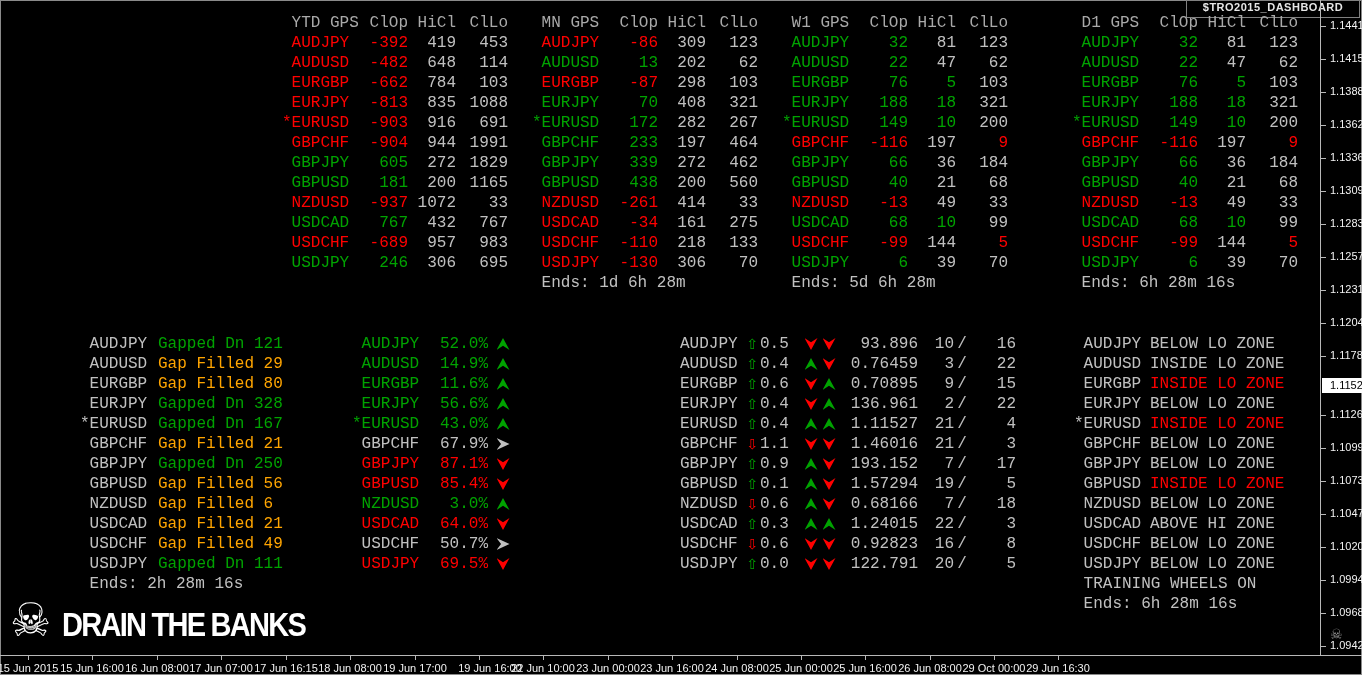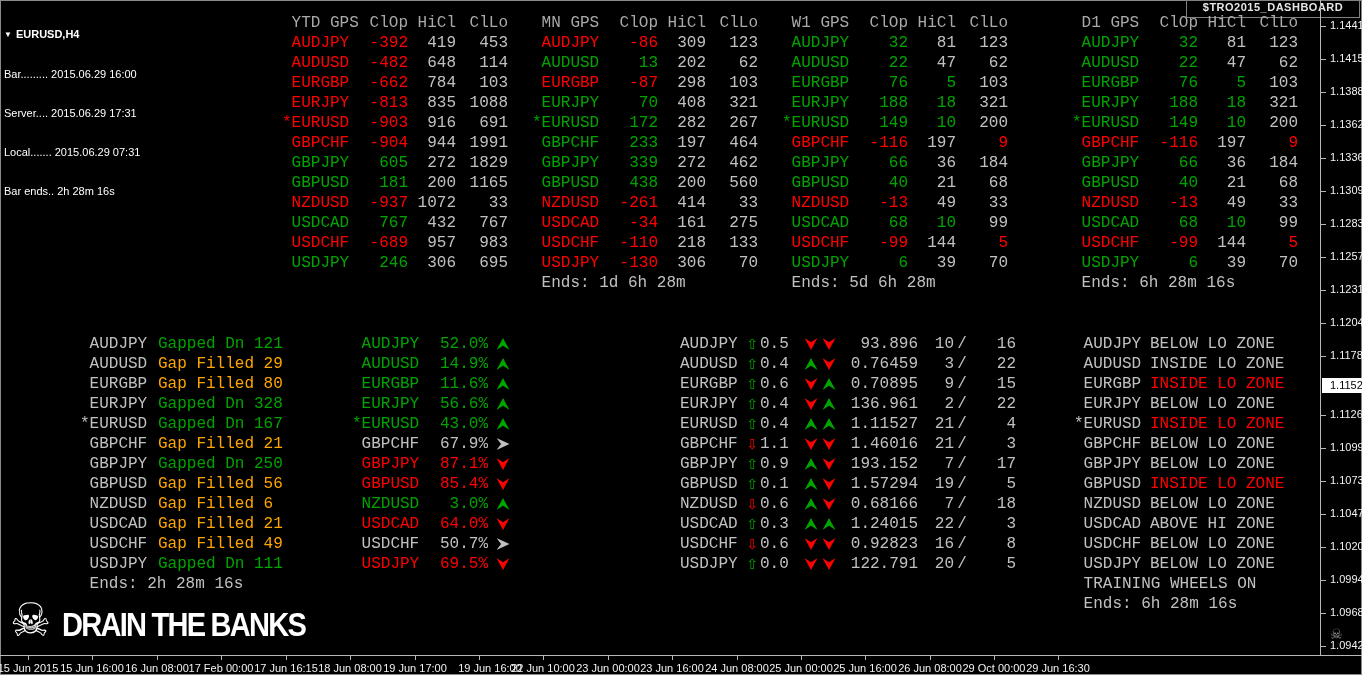--- a/index.html
+++ b/index.html
@@ -54,27 +54,20 @@
         font:11px "Liberation Sans",sans-serif;line-height:15px;padding-left:8px;box-sizing:border-box}
   #taxis{position:absolute;left:0;top:655px;width:1362px;height:20px;border-top:1px solid #b8b8b8}
   .ttick{position:absolute;top:0;width:1px;height:4px;background:#b8b8b8}
   .tlab{position:absolute;top:6px;transform:translateX(-50%);color:#f2f2f2;font:11px "Liberation Sans",sans-serif;white-space:pre}
 </style>
 </head>
 <body>
 
 <div class="chart">
 
-  <div id="info">
-    <div id="title-row"><span class="dd">▼</span><span>EURUSD,H4</span></div>
-    <div>Bar......... 2015.06.29 16:00</div>
-    <div>Server.... 2015.06.29 17:31</div>
-    <div>Local....... 2015.06.29 07:31</div>
-    <div>Bar ends.. 2h 28m 16s</div>
-  </div>
 
   <div id="dash">$TRO2015_DASHBOARD</div>
 
   <div id="gps0" class="t"><div class="row"><span class="c g-sym" style="color: rgb(169, 169, 169);">&nbsp;YTD GPS</span><span class="c g-clop num" style="color: rgb(169, 169, 169);">ClOp</span><span class="c g-hicl num" style="color: rgb(169, 169, 169);">HiCl</span><span class="c g-cllo num" style="color: rgb(169, 169, 169);">ClLo</span></div><div class="row"><span class="c g-sym" style="color: rgb(255, 0, 0);">&nbsp;AUDJPY</span><span class="c g-clop num" style="color: rgb(255, 0, 0);">-392</span><span class="c g-hicl num" style="color: rgb(192, 192, 192);">419</span><span class="c g-cllo num" style="color: rgb(192, 192, 192);">453</span></div><div class="row"><span class="c g-sym" style="color: rgb(255, 0, 0);">&nbsp;AUDUSD</span><span class="c g-clop num" style="color: rgb(255, 0, 0);">-482</span><span class="c g-hicl num" style="color: rgb(192, 192, 192);">648</span><span class="c g-cllo num" style="color: rgb(192, 192, 192);">114</span></div><div class="row"><span class="c g-sym" style="color: rgb(255, 0, 0);">&nbsp;EURGBP</span><span class="c g-clop num" style="color: rgb(255, 0, 0);">-662</span><span class="c g-hicl num" style="color: rgb(192, 192, 192);">784</span><span class="c g-cllo num" style="color: rgb(192, 192, 192);">103</span></div><div class="row"><span class="c g-sym" style="color: rgb(255, 0, 0);">&nbsp;EURJPY</span><span class="c g-clop num" style="color: rgb(255, 0, 0);">-813</span><span class="c g-hicl num" style="color: rgb(192, 192, 192);">835</span><span class="c g-cllo num" style="color: rgb(192, 192, 192);">1088</span></div><div class="row"><span class="c g-sym" style="color: rgb(255, 0, 0);">*EURUSD</span><span class="c g-clop num" style="color: rgb(255, 0, 0);">-903</span><span class="c g-hicl num" style="color: rgb(192, 192, 192);">916</span><span class="c g-cllo num" style="color: rgb(192, 192, 192);">691</span></div><div class="row"><span class="c g-sym" style="color: rgb(255, 0, 0);">&nbsp;GBPCHF</span><span class="c g-clop num" style="color: rgb(255, 0, 0);">-904</span><span class="c g-hicl num" style="color: rgb(192, 192, 192);">944</span><span class="c g-cllo num" style="color: rgb(192, 192, 192);">1991</span></div><div class="row"><span class="c g-sym" style="color: rgb(0, 163, 0);">&nbsp;GBPJPY</span><span class="c g-clop num" style="color: rgb(0, 163, 0);">605</span><span class="c g-hicl num" style="color: rgb(192, 192, 192);">272</span><span class="c g-cllo num" style="color: rgb(192, 192, 192);">1829</span></div><div class="row"><span class="c g-sym" style="color: rgb(0, 163, 0);">&nbsp;GBPUSD</span><span class="c g-clop num" style="color: rgb(0, 163, 0);">181</span><span class="c g-hicl num" style="color: rgb(192, 192, 192);">200</span><span class="c g-cllo num" style="color: rgb(192, 192, 192);">1165</span></div><div class="row"><span class="c g-sym" style="color: rgb(255, 0, 0);">&nbsp;NZDUSD</span><span class="c g-clop num" style="color: rgb(255, 0, 0);">-937</span><span class="c g-hicl num" style="color: rgb(192, 192, 192);">1072</span><span class="c g-cllo num" style="color: rgb(192, 192, 192);">33</span></div><div class="row"><span class="c g-sym" style="color: rgb(0, 163, 0);">&nbsp;USDCAD</span><span class="c g-clop num" style="color: rgb(0, 163, 0);">767</span><span class="c g-hicl num" style="color: rgb(192, 192, 192);">432</span><span class="c g-cllo num" style="color: rgb(192, 192, 192);">767</span></div><div class="row"><span class="c g-sym" style="color: rgb(255, 0, 0);">&nbsp;USDCHF</span><span class="c g-clop num" style="color: rgb(255, 0, 0);">-689</span><span class="c g-hicl num" style="color: rgb(192, 192, 192);">957</span><span class="c g-cllo num" style="color: rgb(192, 192, 192);">983</span></div><div class="row"><span class="c g-sym" style="color: rgb(0, 163, 0);">&nbsp;USDJPY</span><span class="c g-clop num" style="color: rgb(0, 163, 0);">246</span><span class="c g-hicl num" style="color: rgb(192, 192, 192);">306</span><span class="c g-cllo num" style="color: rgb(192, 192, 192);">695</span></div></div>
   <div id="gps1" class="t"><div class="row"><span class="c g-sym" style="color: rgb(169, 169, 169);">&nbsp;MN GPS</span><span class="c g-clop num" style="color: rgb(169, 169, 169);">ClOp</span><span class="c g-hicl num" style="color: rgb(169, 169, 169);">HiCl</span><span class="c g-cllo num" style="color: rgb(169, 169, 169);">ClLo</span></div><div class="row"><span class="c g-sym" style="color: rgb(255, 0, 0);">&nbsp;AUDJPY</span><span class="c g-clop num" style="color: rgb(255, 0, 0);">-86</span><span class="c g-hicl num" style="color: rgb(192, 192, 192);">309</span><span class="c g-cllo num" style="color: rgb(192, 192, 192);">123</span></div><div class="row"><span class="c g-sym" style="color: rgb(0, 163, 0);">&nbsp;AUDUSD</span><span class="c g-clop num" style="color: rgb(0, 163, 0);">13</span><span class="c g-hicl num" style="color: rgb(192, 192, 192);">202</span><span class="c g-cllo num" style="color: rgb(192, 192, 192);">62</span></div><div class="row"><span class="c g-sym" style="color: rgb(255, 0, 0);">&nbsp;EURGBP</span><span class="c g-clop num" style="color: rgb(255, 0, 0);">-87</span><span class="c g-hicl num" style="color: rgb(192, 192, 192);">298</span><span class="c g-cllo num" style="color: rgb(192, 192, 192);">103</span></div><div class="row"><span class="c g-sym" style="color: rgb(0, 163, 0);">&nbsp;EURJPY</span><span class="c g-clop num" style="color: rgb(0, 163, 0);">70</span><span class="c g-hicl num" style="color: rgb(192, 192, 192);">408</span><span class="c g-cllo num" style="color: rgb(192, 192, 192);">321</span></div><div class="row"><span class="c g-sym" style="color: rgb(0, 163, 0);">*EURUSD</span><span class="c g-clop num" style="color: rgb(0, 163, 0);">172</span><span class="c g-hicl num" style="color: rgb(192, 192, 192);">282</span><span class="c g-cllo num" style="color: rgb(192, 192, 192);">267</span></div><div class="row"><span class="c g-sym" style="color: rgb(0, 163, 0);">&nbsp;GBPCHF</span><span class="c g-clop num" style="color: rgb(0, 163, 0);">233</span><span class="c g-hicl num" style="color: rgb(192, 192, 192);">197</span><span class="c g-cllo num" style="color: rgb(192, 192, 192);">464</span></div><div class="row"><span class="c g-sym" style="color: rgb(0, 163, 0);">&nbsp;GBPJPY</span><span class="c g-clop num" style="color: rgb(0, 163, 0);">339</span><span class="c g-hicl num" style="color: rgb(192, 192, 192);">272</span><span class="c g-cllo num" style="color: rgb(192, 192, 192);">462</span></div><div class="row"><span class="c g-sym" style="color: rgb(0, 163, 0);">&nbsp;GBPUSD</span><span class="c g-clop num" style="color: rgb(0, 163, 0);">438</span><span class="c g-hicl num" style="color: rgb(192, 192, 192);">200</span><span class="c g-cllo num" style="color: rgb(192, 192, 192);">560</span></div><div class="row"><span class="c g-sym" style="color: rgb(255, 0, 0);">&nbsp;NZDUSD</span><span class="c g-clop num" style="color: rgb(255, 0, 0);">-261</span><span class="c g-hicl num" style="color: rgb(192, 192, 192);">414</span><span class="c g-cllo num" style="color: rgb(192, 192, 192);">33</span></div><div class="row"><span class="c g-sym" style="color: rgb(255, 0, 0);">&nbsp;USDCAD</span><span class="c g-clop num" style="color: rgb(255, 0, 0);">-34</span><span class="c g-hicl num" style="color: rgb(192, 192, 192);">161</span><span class="c g-cllo num" style="color: rgb(192, 192, 192);">275</span></div><div class="row"><span class="c g-sym" style="color: rgb(255, 0, 0);">&nbsp;USDCHF</span><span class="c g-clop num" style="color: rgb(255, 0, 0);">-110</span><span class="c g-hicl num" style="color: rgb(192, 192, 192);">218</span><span class="c g-cllo num" style="color: rgb(192, 192, 192);">133</span></div><div class="row"><span class="c g-sym" style="color: rgb(255, 0, 0);">&nbsp;USDJPY</span><span class="c g-clop num" style="color: rgb(255, 0, 0);">-130</span><span class="c g-hicl num" style="color: rgb(192, 192, 192);">306</span><span class="c g-cllo num" style="color: rgb(192, 192, 192);">70</span></div><div class="row"><span class="c " style="color: rgb(192, 192, 192);">&nbsp;Ends: 1d 6h 28m</span></div></div>
   <div id="gps2" class="t"><div class="row"><span class="c g-sym" style="color: rgb(169, 169, 169);">&nbsp;W1 GPS</span><span class="c g-clop num" style="color: rgb(169, 169, 169);">ClOp</span><span class="c g-hicl num" style="color: rgb(169, 169, 169);">HiCl</span><span class="c g-cllo num" style="color: rgb(169, 169, 169);">ClLo</span></div><div class="row"><span class="c g-sym" style="color: rgb(0, 163, 0);">&nbsp;AUDJPY</span><span class="c g-clop num" style="color: rgb(0, 163, 0);">32</span><span class="c g-hicl num" style="color: rgb(192, 192, 192);">81</span><span class="c g-cllo num" style="color: rgb(192, 192, 192);">123</span></div><div class="row"><span class="c g-sym" style="color: rgb(0, 163, 0);">&nbsp;AUDUSD</span><span class="c g-clop num" style="color: rgb(0, 163, 0);">22</span><span class="c g-hicl num" style="color: rgb(192, 192, 192);">47</span><span class="c g-cllo num" style="color: rgb(192, 192, 192);">62</span></div><div class="row"><span class="c g-sym" style="color: rgb(0, 163, 0);">&nbsp;EURGBP</span><span class="c g-clop num" style="color: rgb(0, 163, 0);">76</span><span class="c g-hicl num" style="color: rgb(0, 163, 0);">5</span><span class="c g-cllo num" style="color: rgb(192, 192, 192);">103</span></div><div class="row"><span class="c g-sym" style="color: rgb(0, 163, 0);">&nbsp;EURJPY</span><span class="c g-clop num" style="color: rgb(0, 163, 0);">188</span><span class="c g-hicl num" style="color: rgb(0, 163, 0);">18</span><span class="c g-cllo num" style="color: rgb(192, 192, 192);">321</span></div><div class="row"><span class="c g-sym" style="color: rgb(0, 163, 0);">*EURUSD</span><span class="c g-clop num" style="color: rgb(0, 163, 0);">149</span><span class="c g-hicl num" style="color: rgb(0, 163, 0);">10</span><span class="c g-cllo num" style="color: rgb(192, 192, 192);">200</span></div><div class="row"><span class="c g-sym" style="color: rgb(255, 0, 0);">&nbsp;GBPCHF</span><span class="c g-clop num" style="color: rgb(255, 0, 0);">-116</span><span class="c g-hicl num" style="color: rgb(192, 192, 192);">197</span><span class="c g-cllo num" style="color: rgb(255, 0, 0);">9</span></div><div class="row"><span class="c g-sym" style="color: rgb(0, 163, 0);">&nbsp;GBPJPY</span><span class="c g-clop num" style="color: rgb(0, 163, 0);">66</span><span class="c g-hicl num" style="color: rgb(192, 192, 192);">36</span><span class="c g-cllo num" style="color: rgb(192, 192, 192);">184</span></div><div class="row"><span class="c g-sym" style="color: rgb(0, 163, 0);">&nbsp;GBPUSD</span><span class="c g-clop num" style="color: rgb(0, 163, 0);">40</span><span class="c g-hicl num" style="color: rgb(192, 192, 192);">21</span><span class="c g-cllo num" style="color: rgb(192, 192, 192);">68</span></div><div class="row"><span class="c g-sym" style="color: rgb(255, 0, 0);">&nbsp;NZDUSD</span><span class="c g-clop num" style="color: rgb(255, 0, 0);">-13</span><span class="c g-hicl num" style="color: rgb(192, 192, 192);">49</span><span class="c g-cllo num" style="color: rgb(192, 192, 192);">33</span></div><div class="row"><span class="c g-sym" style="color: rgb(0, 163, 0);">&nbsp;USDCAD</span><span class="c g-clop num" style="color: rgb(0, 163, 0);">68</span><span class="c g-hicl num" style="color: rgb(0, 163, 0);">10</span><span class="c g-cllo num" style="color: rgb(192, 192, 192);">99</span></div><div class="row"><span class="c g-sym" style="color: rgb(255, 0, 0);">&nbsp;USDCHF</span><span class="c g-clop num" style="color: rgb(255, 0, 0);">-99</span><span class="c g-hicl num" style="color: rgb(192, 192, 192);">144</span><span class="c g-cllo num" style="color: rgb(255, 0, 0);">5</span></div><div class="row"><span class="c g-sym" style="color: rgb(0, 163, 0);">&nbsp;USDJPY</span><span class="c g-clop num" style="color: rgb(0, 163, 0);">6</span><span class="c g-hicl num" style="color: rgb(192, 192, 192);">39</span><span class="c g-cllo num" style="color: rgb(192, 192, 192);">70</span></div><div class="row"><span class="c " style="color: rgb(192, 192, 192);">&nbsp;Ends: 5d 6h 28m</span></div></div>
   <div id="gps3" class="t"><div class="row"><span class="c g-sym" style="color: rgb(169, 169, 169);">&nbsp;D1 GPS</span><span class="c g-clop num" style="color: rgb(169, 169, 169);">ClOp</span><span class="c g-hicl num" style="color: rgb(169, 169, 169);">HiCl</span><span class="c g-cllo num" style="color: rgb(169, 169, 169);">ClLo</span></div><div class="row"><span class="c g-sym" style="color: rgb(0, 163, 0);">&nbsp;AUDJPY</span><span class="c g-clop num" style="color: rgb(0, 163, 0);">32</span><span class="c g-hicl num" style="color: rgb(192, 192, 192);">81</span><span class="c g-cllo num" style="color: rgb(192, 192, 192);">123</span></div><div class="row"><span class="c g-sym" style="color: rgb(0, 163, 0);">&nbsp;AUDUSD</span><span class="c g-clop num" style="color: rgb(0, 163, 0);">22</span><span class="c g-hicl num" style="color: rgb(192, 192, 192);">47</span><span class="c g-cllo num" style="color: rgb(192, 192, 192);">62</span></div><div class="row"><span class="c g-sym" style="color: rgb(0, 163, 0);">&nbsp;EURGBP</span><span class="c g-clop num" style="color: rgb(0, 163, 0);">76</span><span class="c g-hicl num" style="color: rgb(0, 163, 0);">5</span><span class="c g-cllo num" style="color: rgb(192, 192, 192);">103</span></div><div class="row"><span class="c g-sym" style="color: rgb(0, 163, 0);">&nbsp;EURJPY</span><span class="c g-clop num" style="color: rgb(0, 163, 0);">188</span><span class="c g-hicl num" style="color: rgb(0, 163, 0);">18</span><span class="c g-cllo num" style="color: rgb(192, 192, 192);">321</span></div><div class="row"><span class="c g-sym" style="color: rgb(0, 163, 0);">*EURUSD</span><span class="c g-clop num" style="color: rgb(0, 163, 0);">149</span><span class="c g-hicl num" style="color: rgb(0, 163, 0);">10</span><span class="c g-cllo num" style="color: rgb(192, 192, 192);">200</span></div><div class="row"><span class="c g-sym" style="color: rgb(255, 0, 0);">&nbsp;GBPCHF</span><span class="c g-clop num" style="color: rgb(255, 0, 0);">-116</span><span class="c g-hicl num" style="color: rgb(192, 192, 192);">197</span><span class="c g-cllo num" style="color: rgb(255, 0, 0);">9</span></div><div class="row"><span class="c g-sym" style="color: rgb(0, 163, 0);">&nbsp;GBPJPY</span><span class="c g-clop num" style="color: rgb(0, 163, 0);">66</span><span class="c g-hicl num" style="color: rgb(192, 192, 192);">36</span><span class="c g-cllo num" style="color: rgb(192, 192, 192);">184</span></div><div class="row"><span class="c g-sym" style="color: rgb(0, 163, 0);">&nbsp;GBPUSD</span><span class="c g-clop num" style="color: rgb(0, 163, 0);">40</span><span class="c g-hicl num" style="color: rgb(192, 192, 192);">21</span><span class="c g-cllo num" style="color: rgb(192, 192, 192);">68</span></div><div class="row"><span class="c g-sym" style="color: rgb(255, 0, 0);">&nbsp;NZDUSD</span><span class="c g-clop num" style="color: rgb(255, 0, 0);">-13</span><span class="c g-hicl num" style="color: rgb(192, 192, 192);">49</span><span class="c g-cllo num" style="color: rgb(192, 192, 192);">33</span></div><div class="row"><span class="c g-sym" style="color: rgb(0, 163, 0);">&nbsp;USDCAD</span><span class="c g-clop num" style="color: rgb(0, 163, 0);">68</span><span class="c g-hicl num" style="color: rgb(0, 163, 0);">10</span><span class="c g-cllo num" style="color: rgb(192, 192, 192);">99</span></div><div class="row"><span class="c g-sym" style="color: rgb(255, 0, 0);">&nbsp;USDCHF</span><span class="c g-clop num" style="color: rgb(255, 0, 0);">-99</span><span class="c g-hicl num" style="color: rgb(192, 192, 192);">144</span><span class="c g-cllo num" style="color: rgb(255, 0, 0);">5</span></div><div class="row"><span class="c g-sym" style="color: rgb(0, 163, 0);">&nbsp;USDJPY</span><span class="c g-clop num" style="color: rgb(0, 163, 0);">6</span><span class="c g-hicl num" style="color: rgb(192, 192, 192);">39</span><span class="c g-cllo num" style="color: rgb(192, 192, 192);">70</span></div><div class="row"><span class="c " style="color: rgb(192, 192, 192);">&nbsp;Ends: 6h 28m 16s</span></div></div>
 
   <div id="wgap-h" class="hdr">Weekly Gap</div>
   <div id="ytdr-h" class="hdr">YTD % IN RANGE</div>
@@ -135,21 +128,21 @@
       <div class="plab" style="top: 639px;">1.09420</div>
     </div>
   <div id="taxis">
       <div class="ttick" style="left: 28px;"></div>
       <div class="tlab" style="left: 28px;">15 Jun 2015</div>
       <div class="ttick" style="left: 92px;"></div>
       <div class="tlab" style="left: 92px;">15 Jun 16:00</div>
       <div class="ttick" style="left: 157px;"></div>
       <div class="tlab" style="left: 157px;">16 Jun 08:00</div>
       <div class="ttick" style="left: 221px;"></div>
-      <div class="tlab" style="left: 221px;">17 Feb 00:00</div>
+      <div class="tlab" style="left: 221px;">17 Jun 07:00</div>
       <div class="ttick" style="left: 286px;"></div>
       <div class="tlab" style="left: 286px;">17 Jun 16:15</div>
       <div class="ttick" style="left: 350px;"></div>
       <div class="tlab" style="left: 350px;">18 Jun 08:00</div>
       <div class="ttick" style="left: 415px;"></div>
       <div class="tlab" style="left: 415px;">19 Jun 17:00</div>
       <div class="ttick" style="left: 479px;"></div>
       <div class="tlab" style="left: 490px;">19 Jun 16:00</div>
       <div class="ttick" style="left: 543px;"></div>
       <div class="tlab" style="left: 543px;">22 Jun 10:00</div>

